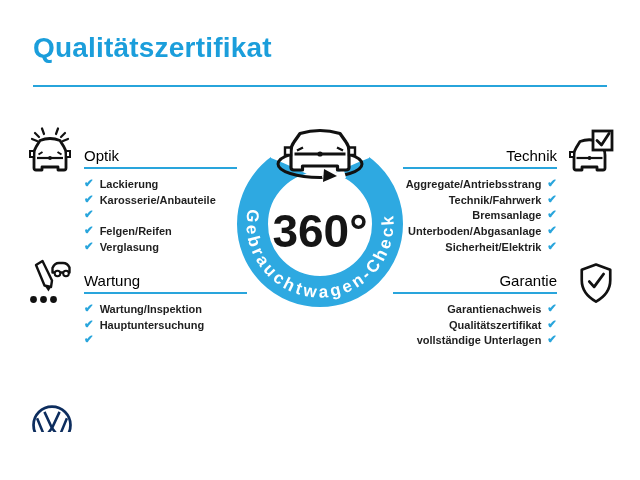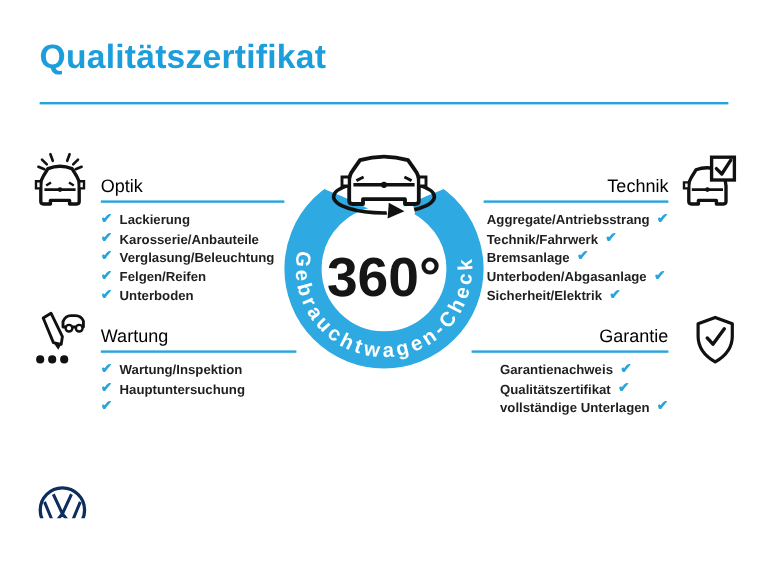--- a/index.html
+++ b/index.html
@@ -7,21 +7,21 @@
         font-family:"Liberation Sans",sans-serif;}
   .title{position:absolute;left:33px;top:32px;font-size:28px;font-weight:bold;
          color:#1b9edb;letter-spacing:0.2px;}
   .title-rule{position:absolute;left:33px;top:85px;width:574px;height:2px;background:#27a4db;}
   .rule{position:absolute;height:2px;background:#29a5dc;}
   .section-title{position:absolute;font-size:15px;font-weight:normal;color:#000;}
   .section-title.right{text-align:center;}
   .list{position:absolute;margin:0;padding:0;list-style:none;font-size:11px;
         font-weight:bold;color:#1f1f1f;}
   .list li{height:15.7px;display:flex;align-items:center;gap:6px;white-space:nowrap;}
-  .list.right li{}
+  .list.right li{justify-content:flex-end;}
   .check{color:#29a5dc;font-size:11.5px;line-height:1;}
   .icon{position:absolute;}
   
   .footer-text{position:absolute;left:86px;top:407px;font-size:15.5px;font-weight:bold;
                color:#0d2d5e;line-height:19px;}
   .optik-rule{left:84px;top:167px;width:153px;}
   .wartung-rule{left:84px;top:292px;width:163px;}
   .technik-rule{left:403px;top:167px;width:154px;}
   .garantie-rule{left:393px;top:292px;width:164px;}
 </style>
@@ -54,29 +54,28 @@
     <li>
         <span class="check">✔</span>
         <span>Lackierung</span>
       </li>
     <li>
         <span class="check">✔</span>
         <span>Karosserie/Anbauteile</span>
       </li>
     <li>
         <span class="check">✔</span>
-        <span>Verglasung/Beleuchtung</span>
       </li>
     <li>
         <span class="check">✔</span>
         <span>Felgen/Reifen</span>
       </li>
     <li>
         <span class="check">✔</span>
-        <span>Unterboden</span>
+        <span>Verglasung</span>
       </li>
   </ul>
 
   <svg class="icon" style="left:25px;top:257px" width="46" height="50" viewBox="0 0 46 50">
     <path d="M11 8 L17.5 4 L27 23.5 L26 30 L19.5 28.5 Z" fill="#fff" stroke="#111" stroke-width="2.4" stroke-linejoin="round"></path>
     <path d="M19.5 28.5 L26 30 L23.5 34.5 Z" fill="#111"></path>
     <path d="M27.5 15.5 L27.5 11 Q29.5 6 34 6 L38 6 Q42.5 6 44.5 10.5 L44.5 15.5 Z" fill="#fff" stroke="#111" stroke-width="2.4" stroke-linejoin="round"></path>
     <circle cx="32.5" cy="16.5" r="2.8" fill="#fff" stroke="#111" stroke-width="2"></circle>
     <circle cx="41" cy="16.5" r="2.8" fill="#fff" stroke="#111" stroke-width="2"></circle>
     <circle cx="8.5" cy="42.5" r="3.4" fill="#111"></circle>

